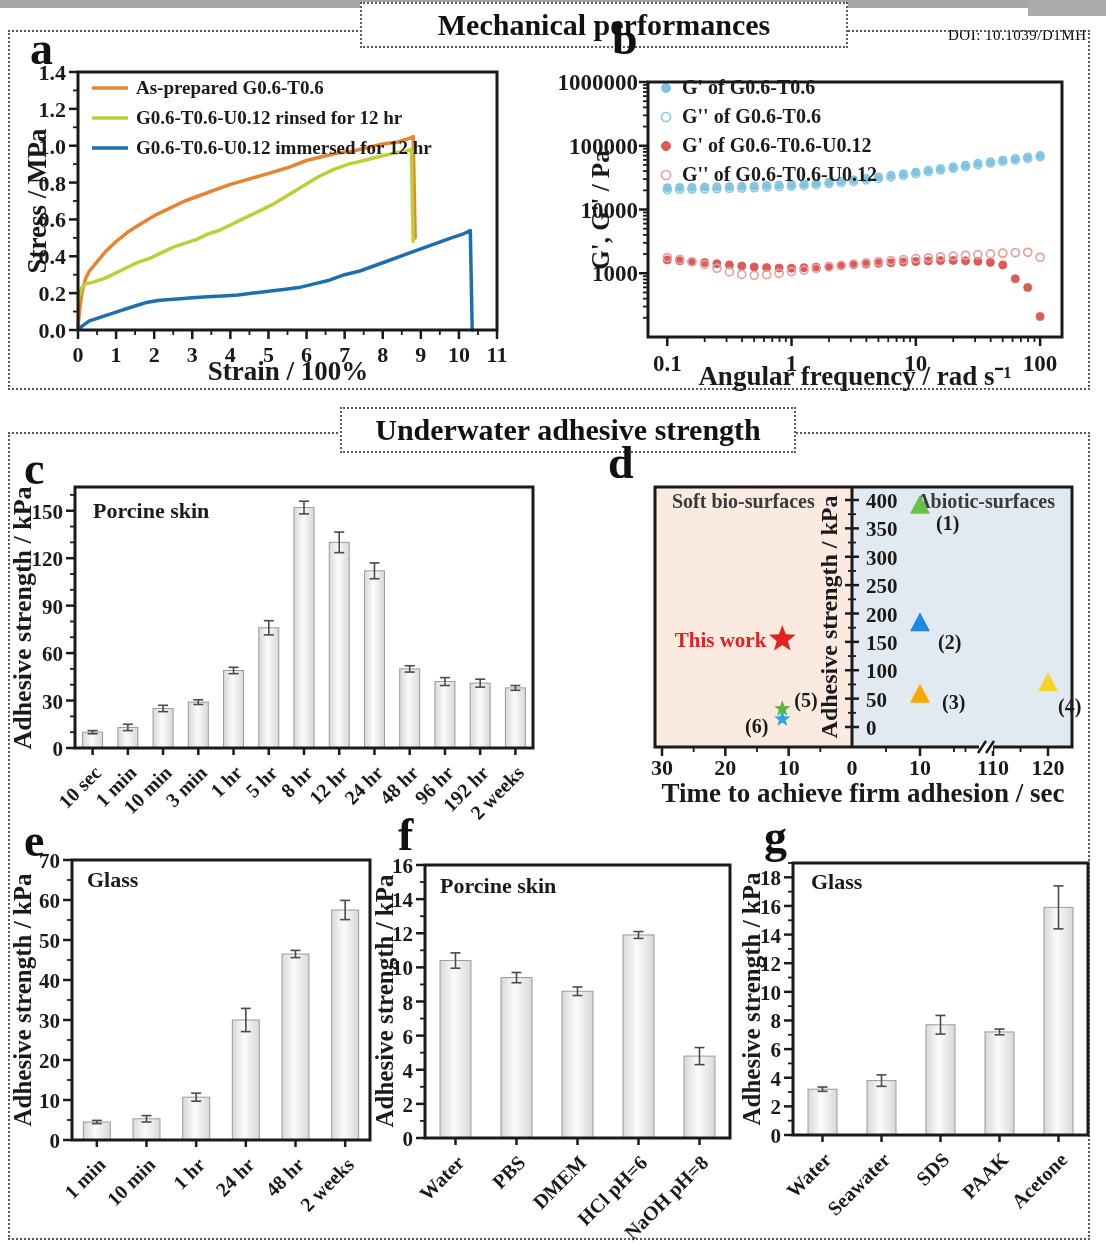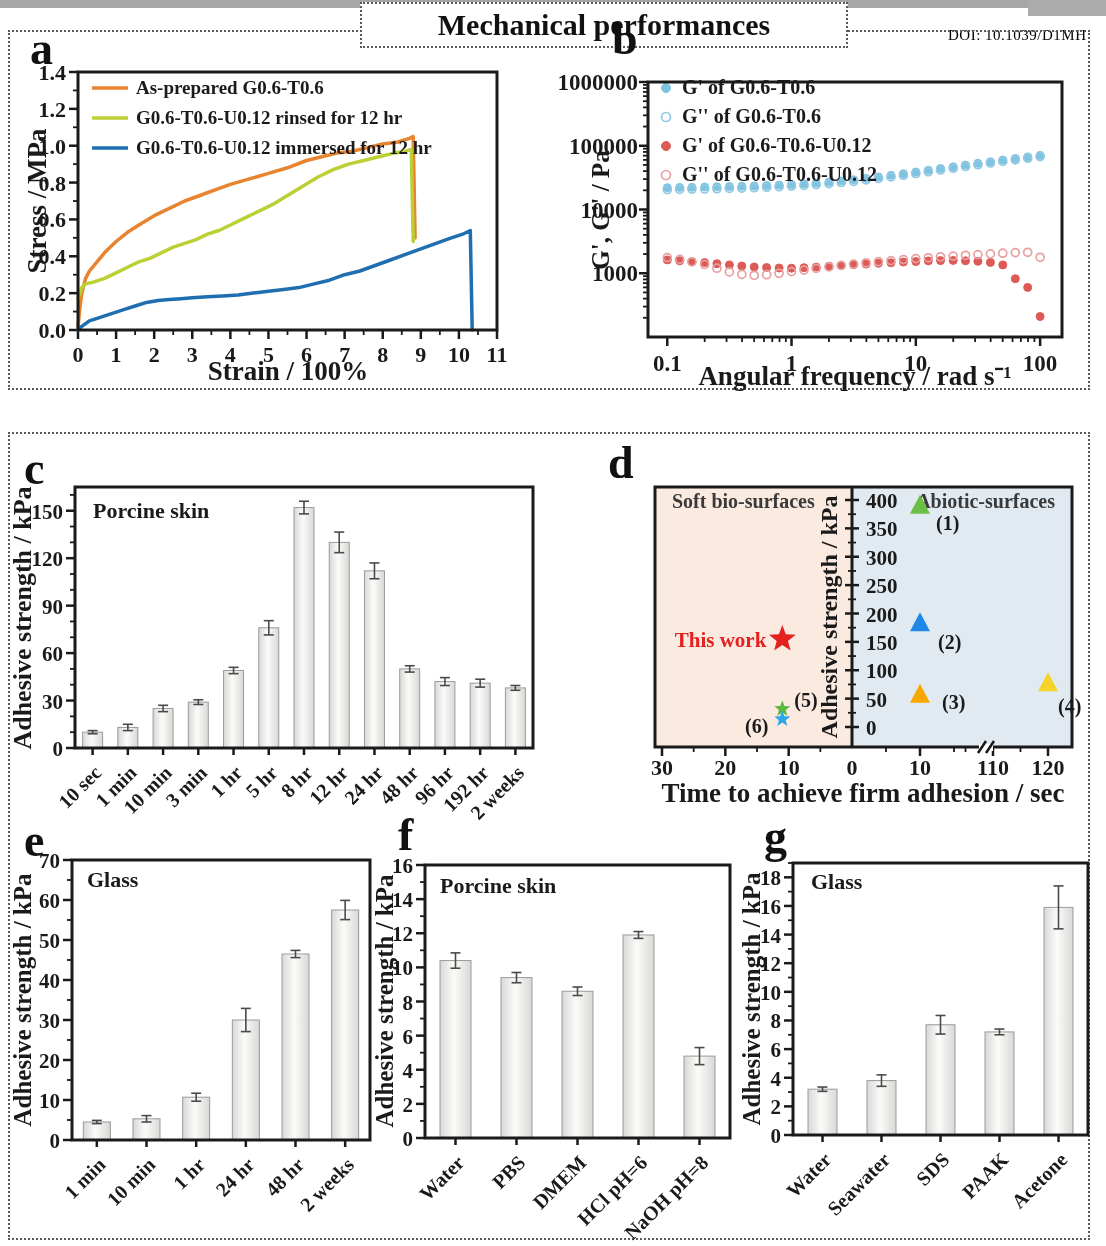--- a/index.html
+++ b/index.html
@@ -29,20 +29,21 @@
 
 <div class="fig">
   <div class="topstrip"></div>
   <div class="topcorner"></div>
   <div class="wm">DOI: 10.1039/D1MH</div>
 
   <section class="box box1"></section>
   <section class="box box2"></section>
 
   <div class="titlebox t1">Mechanical performances</div>
+  <div class="titlebox t2">Underwater adhesive strength</div>
 
   <div class="letter la">a</div>
   <div class="letter lb">b</div>
   <div class="letter lc">c</div>
   <div class="letter ld">d</div>
   <div class="letter le">e</div>
   <div class="letter lf">f</div>
   <div class="letter lg">g</div>
 
   <svg id="svg-a" width="520" height="335">

